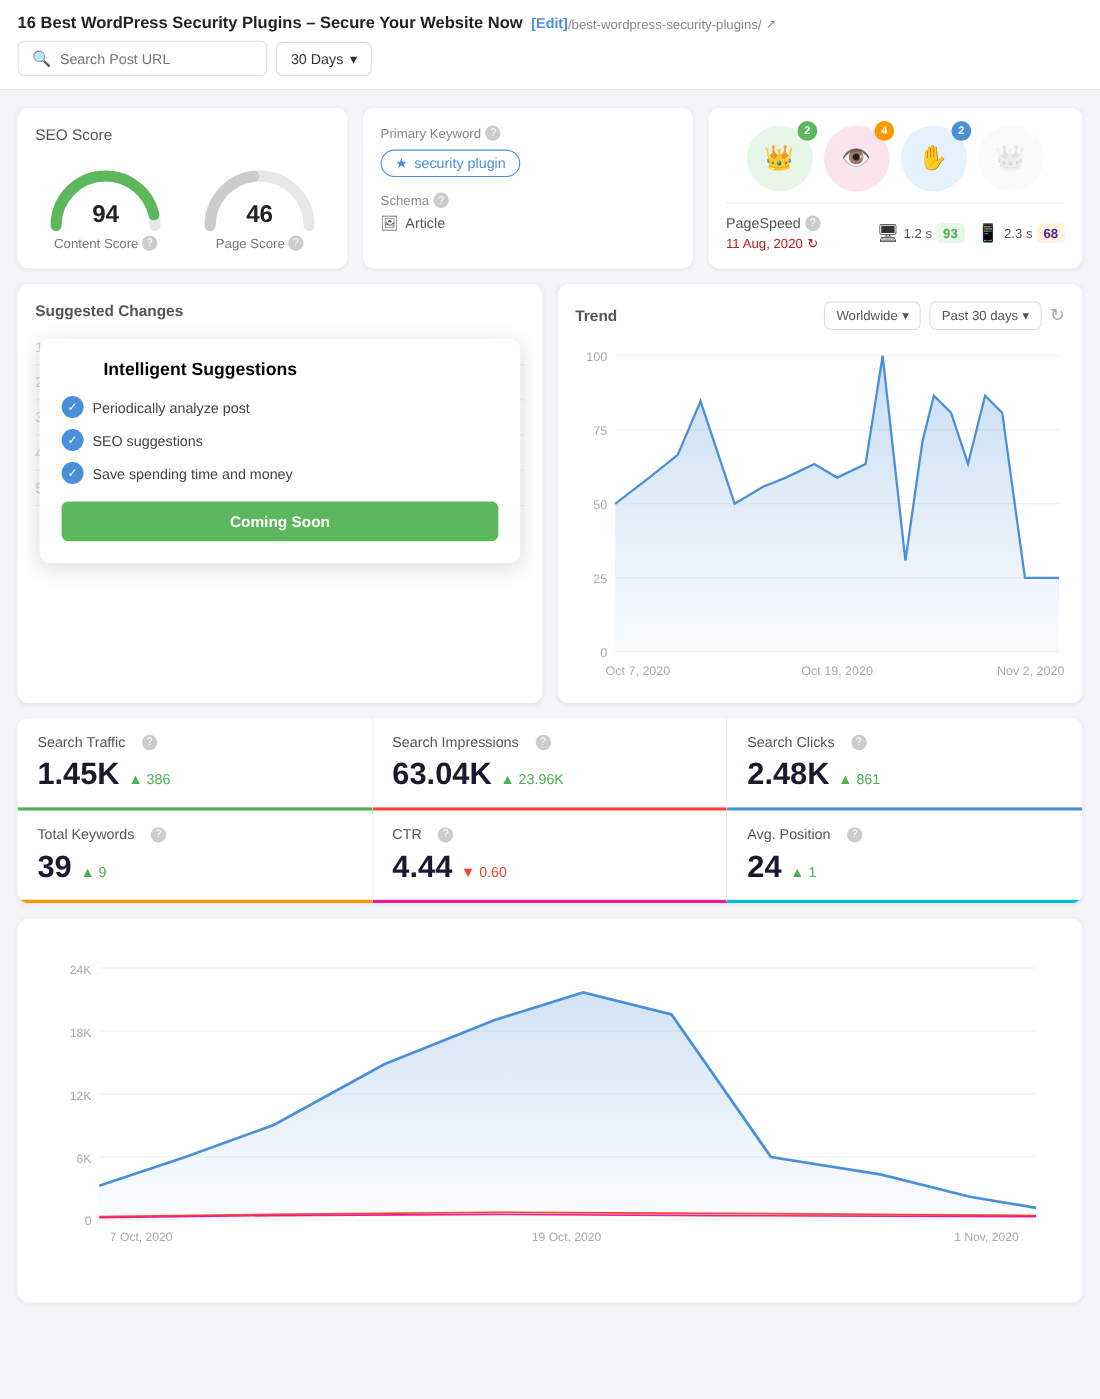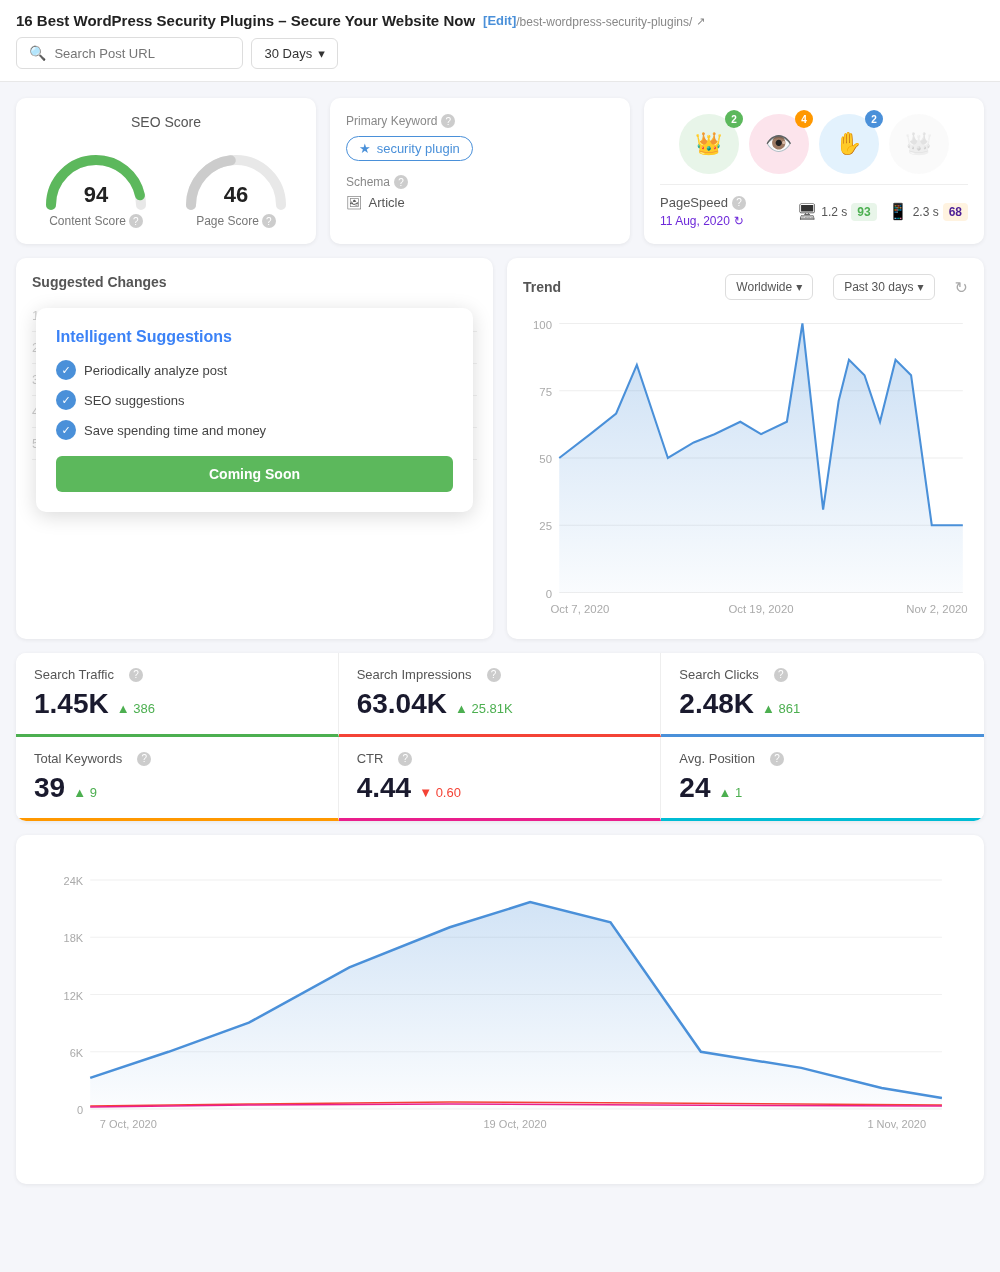--- a/index.html
+++ b/index.html
@@ -18,21 +18,21 @@
 
     
     .main { padding: 16px; display: flex; flex-direction: column; gap: 14px; }
 
     
     .cards-row { display: grid; grid-template-columns: 300px 300px 1fr; gap: 14px; }
 
     .card { background: #fff; border-radius: 10px; padding: 16px; box-shadow: 0 1px 4px rgba(0,0,0,0.07); }
 
     
-    .seo-score-card { display: flex; flex-direction: column; align-items: center; }
+    .seo-score-card { display: flex; flex-direction: column; }
     .seo-score-title { font-size: 14px; color: #555; font-weight: 500; margin-bottom: 10px; }
     .score-gauges { display: flex; gap: 30px; align-items: center; justify-content: center; }
     .gauge-container { display: flex; flex-direction: column; align-items: center; }
     .gauge-svg { width: 110px; height: 70px; }
     .gauge-label { font-size: 12px; color: #777; margin-top: 4px; display: flex; align-items: center; gap: 3px; }
     .help-icon { width: 14px; height: 14px; border-radius: 50%; background: #ccc; color: #fff; font-size: 10px; display: inline-flex; align-items: center; justify-content: center; cursor: pointer; }
 
     
     .pk-card .label { font-size: 12px; color: #888; margin-bottom: 8px; display: flex; align-items: center; gap: 4px; }
     .keyword-tag { display: inline-flex; align-items: center; gap: 6px; border: 1.5px solid #4a90d9; border-radius: 20px; padding: 4px 12px; font-size: 13px; color: #4a90d9; margin-bottom: 14px; }
@@ -43,47 +43,47 @@
     .badges-card { display: flex; flex-direction: column; gap: 10px; }
     .badges-row { display: flex; gap: 10px; align-items: center; justify-content: center; flex-wrap: wrap; }
     .badge-item { position: relative; width: 60px; height: 60px; }
     .badge-circle { width: 60px; height: 60px; border-radius: 50%; display: flex; align-items: center; justify-content: center; font-size: 22px; }
     .badge-count { position: absolute; top: -4px; right: -4px; background: #ff6b35; color: #fff; border-radius: 50%; width: 18px; height: 18px; font-size: 10px; display: flex; align-items: center; justify-content: center; font-weight: 700; }
     .badge-count.blue { background: #4a90d9; }
     .badge-count.green { background: #5cb85c; }
     .badge-disabled { opacity: 0.3; filter: grayscale(1); }
     .pagespeed-row { border-top: 1px solid #eee; padding-top: 10px; display: flex; align-items: center; justify-content: space-between; }
     .pagespeed-label { font-size: 13px; color: #555; display: flex; align-items: center; gap: 4px; }
-    .pagespeed-date { font-size: 12px; color: #6d28d9; display: flex; align-items: center; gap: 4px; }
+    .pagespeed-date { font-size: 12px; color: #b91c1c; display: flex; align-items: center; gap: 4px; }
     .pagespeed-metrics { display: flex; gap: 12px; align-items: center; }
     .ps-metric { display: flex; align-items: center; gap: 4px; font-size: 12px; }
     .ps-time { color: #555; }
     .ps-score { padding: 2px 6px; border-radius: 4px; font-weight: 700; font-size: 12px; }
     .ps-score.green { background: #e8f5e9; color: #4caf50; }
     .ps-score.orange { background: #fff3e0; color: #4c1d95; }
     .ps-desktop-icon { font-size: 16px; }
     .ps-mobile-icon { font-size: 16px; }
 
     
     .row2 { display: grid; grid-template-columns: 1fr 1fr; gap: 14px; }
     .suggested-card { position: relative; overflow: hidden; }
     .suggested-title { font-size: 14px; font-weight: 600; color: #555; margin-bottom: 10px; }
     .suggestion-items { list-style: none; }
     .suggestion-items li { padding: 8px 0; font-size: 13px; color: #bbb; border-bottom: 1px solid #f0f0f0; display: flex; align-items: center; gap: 8px; }
     .suggestion-num { font-size: 13px; color: #ccc; }
     
     .overlay { position: absolute; top: 50px; left: 20px; right: 20px; background: #fff; border-radius: 10px; box-shadow: 0 4px 20px rgba(0,0,0,0.15); padding: 20px; z-index: 10; }
-    .overlay-title { font-size: 16px; font-weight: 700; color: #3b82f6; margin-bottom: 14px; }
+    .overlay-title { font-size: 16px; font-weight: 700; color: #000000; margin-bottom: 14px; margin-left: 38px; }
     .overlay-items { list-style: none; margin-bottom: 16px; }
     .overlay-items li { display: flex; align-items: center; gap: 8px; font-size: 13px; color: #444; margin-bottom: 10px; }
     .check-circle { width: 20px; height: 20px; border-radius: 50%; background: #4a90d9; color: #fff; display: inline-flex; align-items: center; justify-content: center; font-size: 11px; flex-shrink: 0; }
     .coming-soon-btn { background: #5cb85c; color: #fff; border: none; border-radius: 6px; padding: 10px 40px; font-size: 14px; font-weight: 600; cursor: pointer; width: 100%; }
     .trend-header { display: flex; align-items: center; justify-content: space-between; margin-bottom: 10px; }
     .trend-title { font-size: 14px; font-weight: 600; color: #555; }
-    .trend-controls { display: flex; gap: 20px; align-items: center; }
+    .trend-controls { display: flex; gap: 8px; align-items: center; }
     .trend-dropdown { border: 1px solid #ddd; border-radius: 6px; padding: 5px 10px; font-size: 12px; color: #555; cursor: pointer; display: flex; align-items: center; gap: 4px; background: #fff; }
     .refresh-icon { color: #aaa; cursor: pointer; font-size: 16px; }
 
     
     .metrics-row { display: grid; grid-template-columns: 1fr 1fr 1fr; gap: 0; }
     .metric-card { background: #fff; padding: 14px 18px; border-right: 1px solid #eee; border-bottom: 1px solid #eee; }
     .metric-card:last-child { border-right: none; }
     .metric-label { font-size: 13px; color: #555; margin-bottom: 6px; display: flex; align-items: center; gap: 15px; }
     .metric-value { font-size: 28px; font-weight: 700; color: #1a1a2e; display: flex; align-items: baseline; gap: 8px; }
     .metric-change { font-size: 13px; font-weight: 500; }
@@ -337,21 +337,21 @@
           <span class="metric-change up">▲ 386</span>
         </div>
       </div>
       <div class="metric-card metric-border-red" style="border-bottom:3px solid #f44336;">
         <div class="metric-label">
           <span>Search Impressions</span>
           <span class="help-icon">?</span>
         </div>
         <div class="metric-value">
           <span>63.04K</span>
-          <span class="metric-change up">▲ 25.81K</span>
+          <span class="metric-change up">▲ 23.96K</span>
         </div>
       </div>
       <div class="metric-card metric-border-blue" style="border-right:none;border-bottom:3px solid #4a90d9;">
         <div class="metric-label">
           <span>Search Clicks</span>
           <span class="help-icon">?</span>
         </div>
         <div class="metric-value">
           <span>2.48K</span>
           <span class="metric-change up">▲ 861</span>

